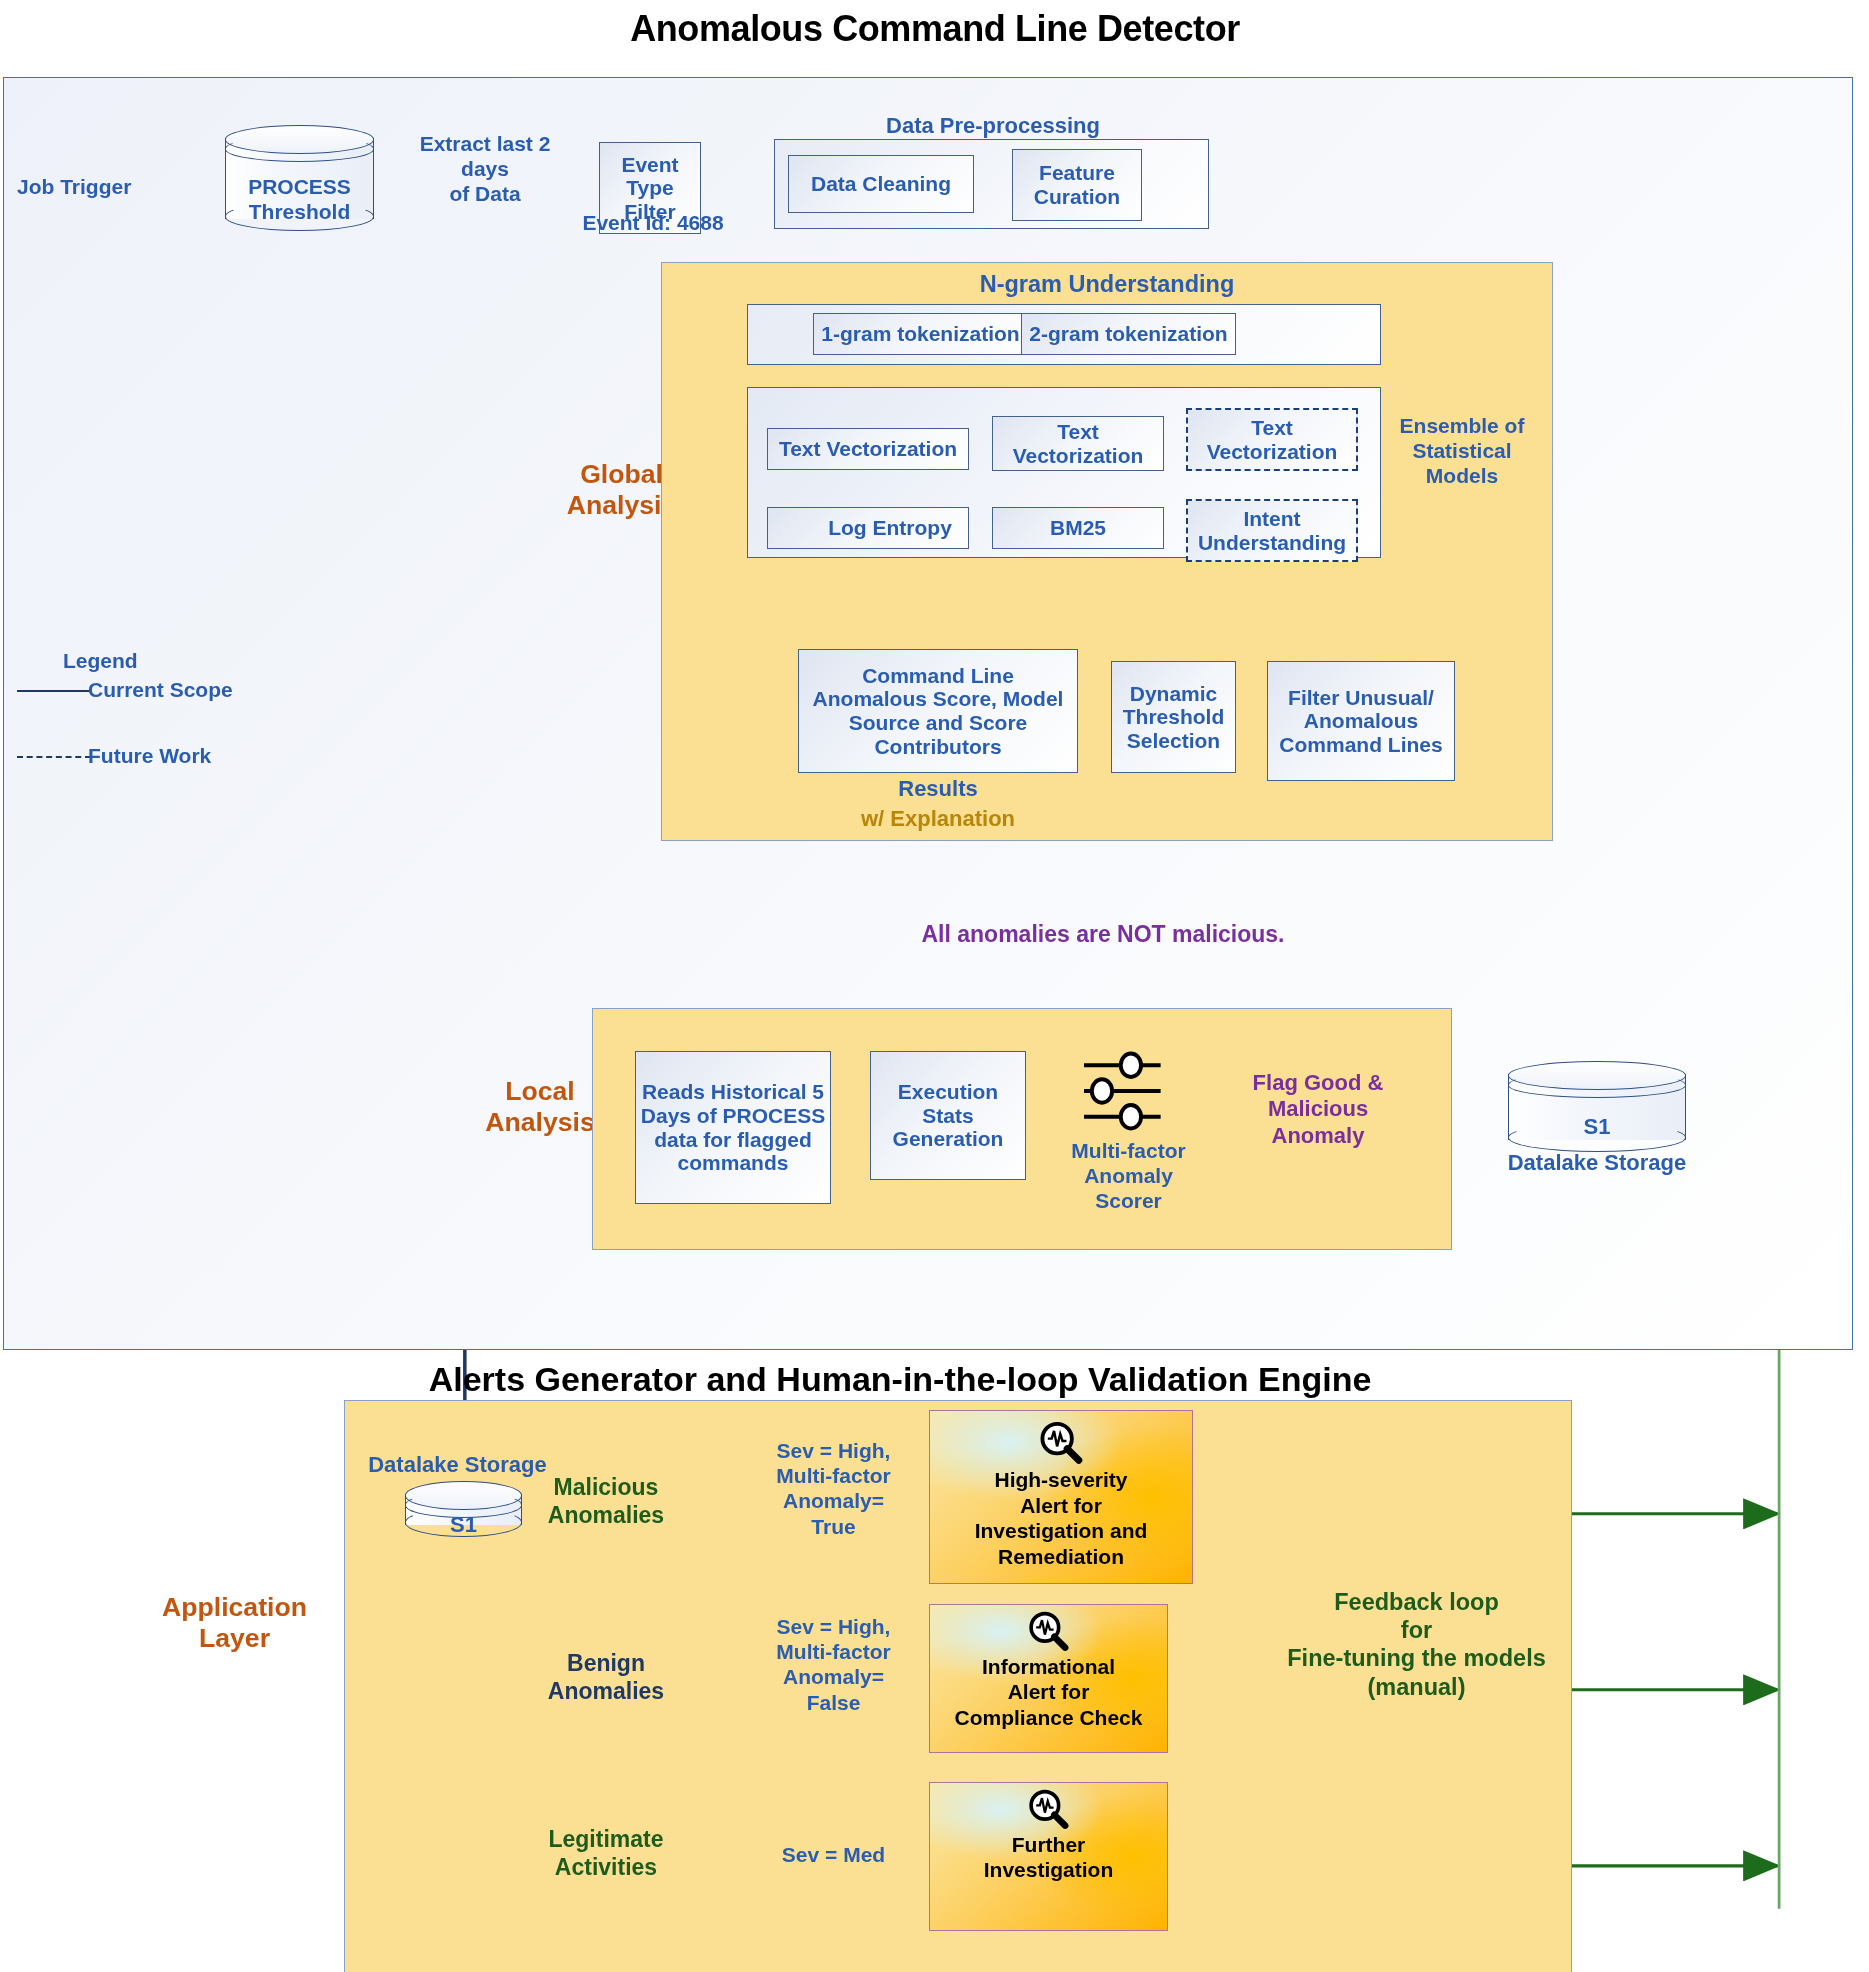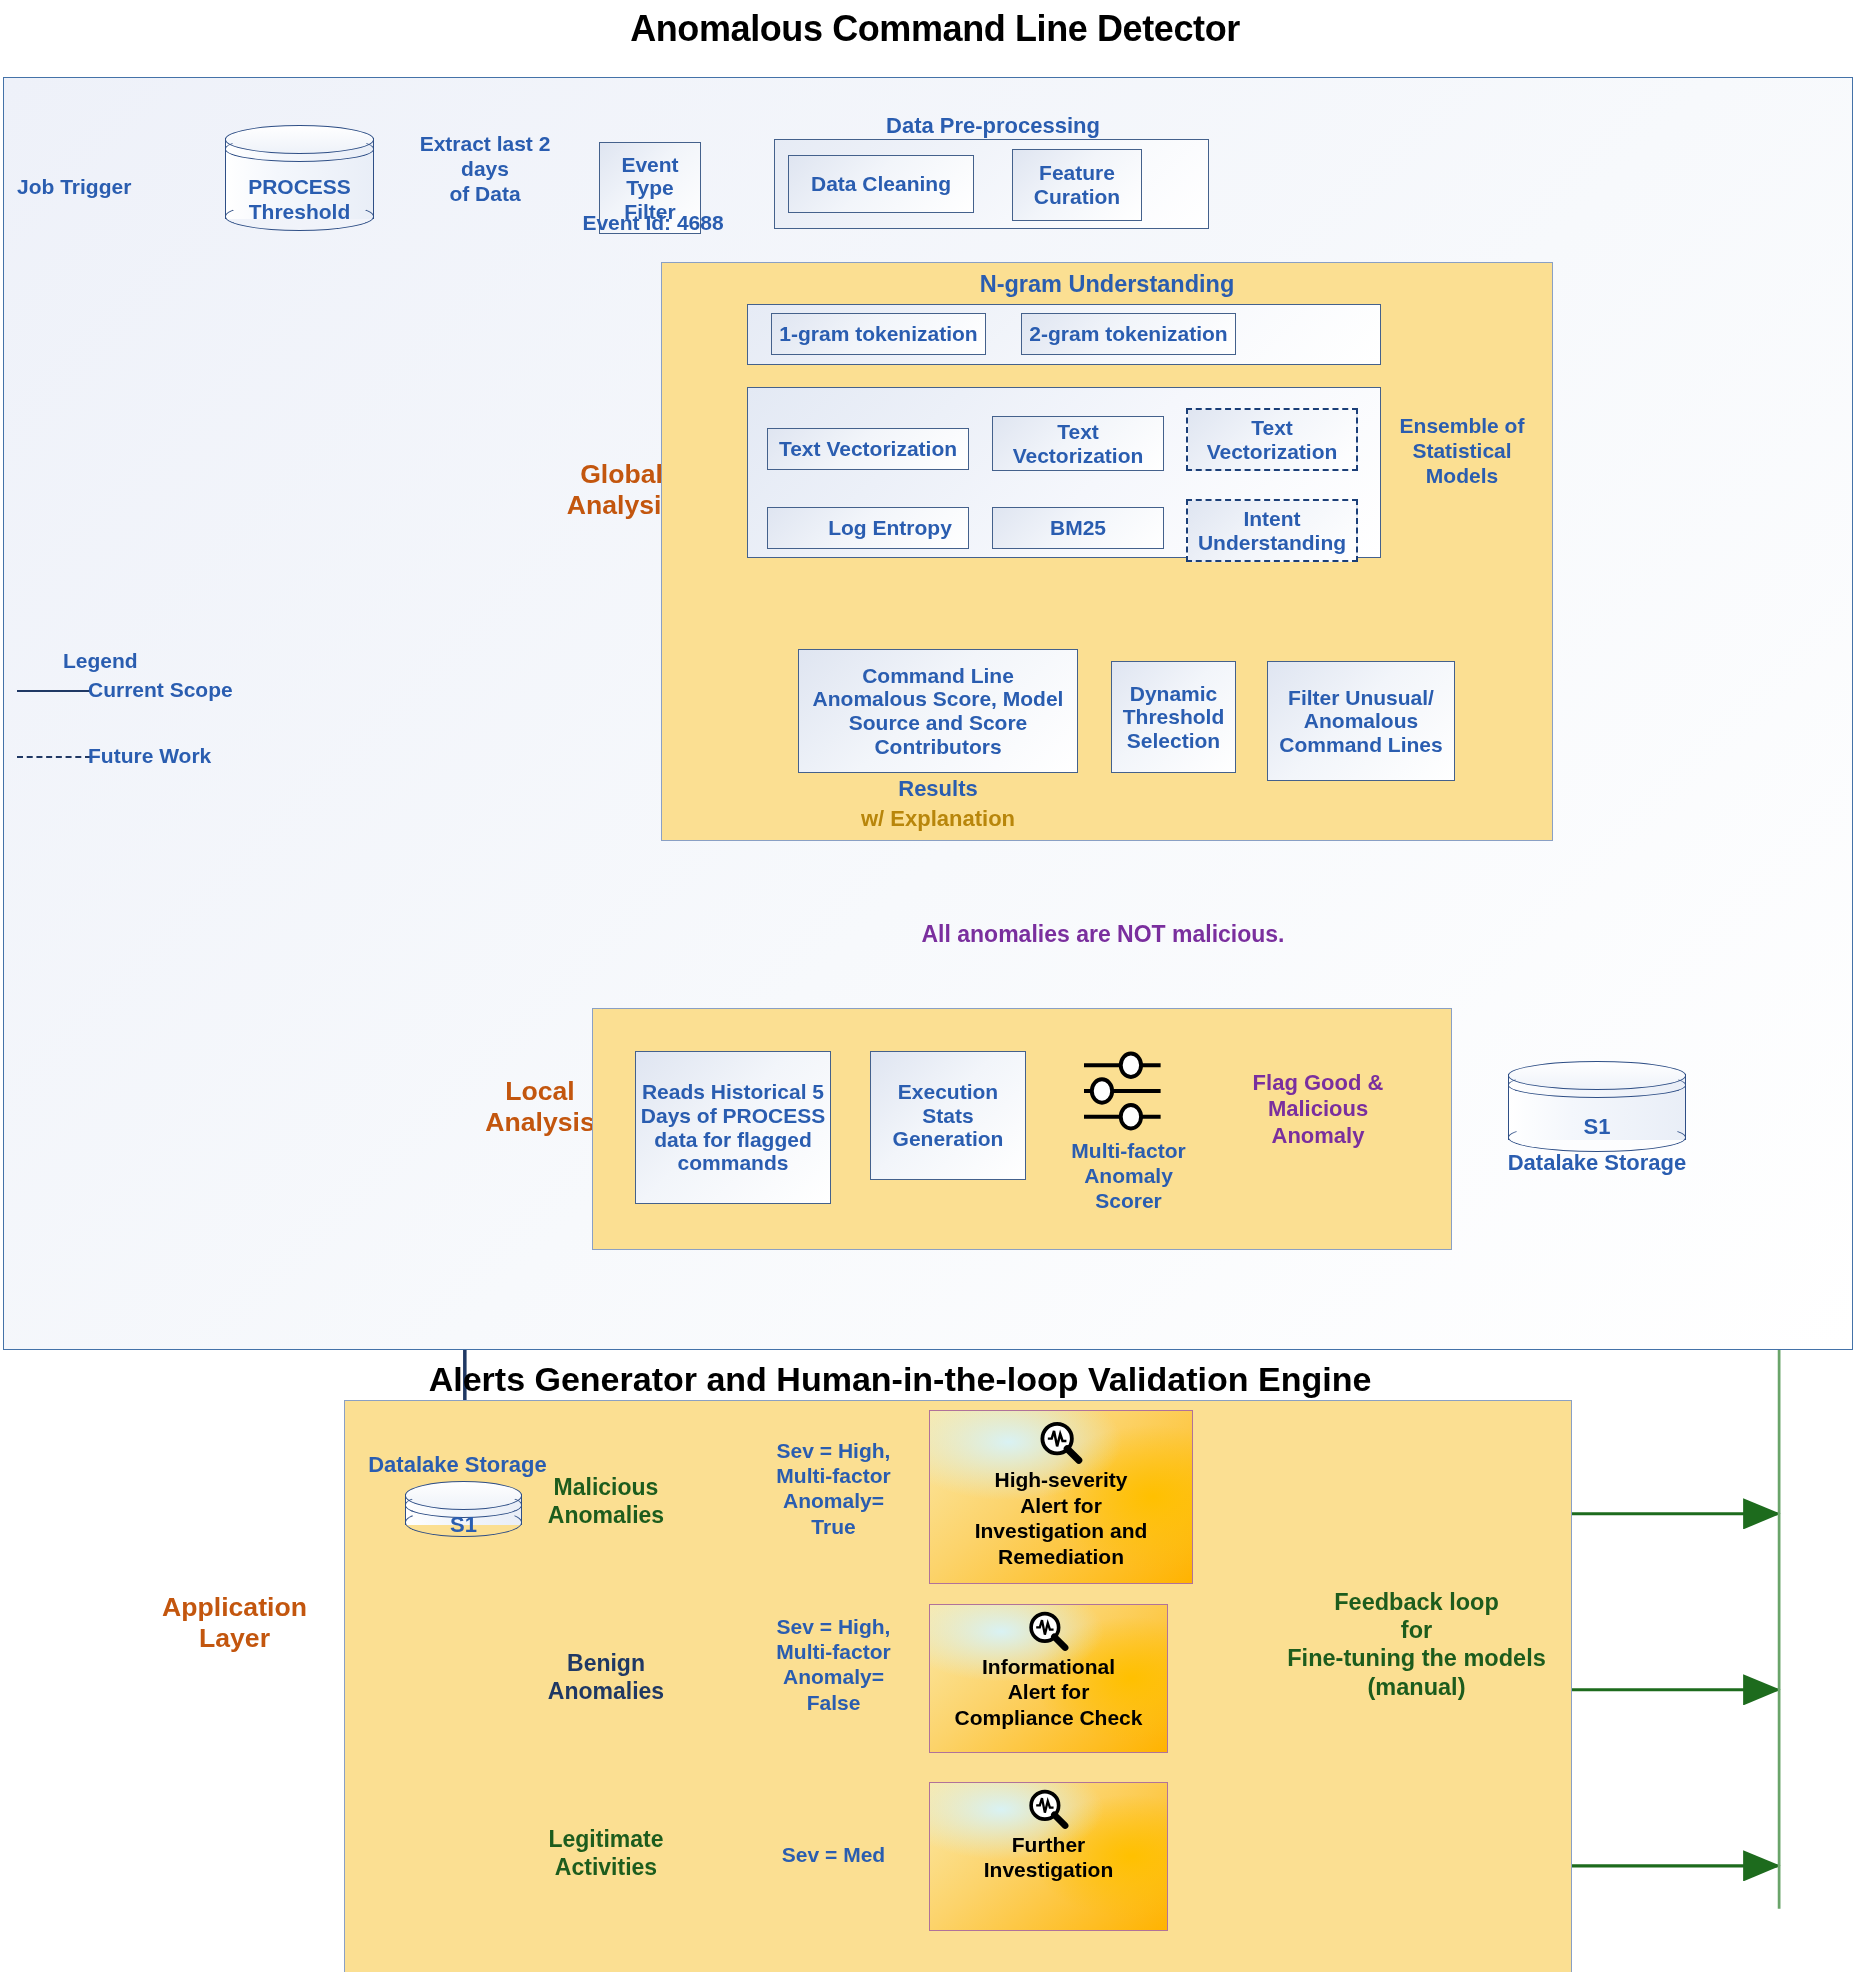--- a/index.html
+++ b/index.html
@@ -187,21 +187,21 @@
 <div class="abs lbl-orange" style="left:508px;top:459px;width:227px;font-size:26.6px;">
   <div>Global</div>
   <div>Analysis</div>
 </div>
 
 <div class="abs yellow" style="left:661px;top:262px;width:892px;height:579px;"></div>
 
 <div class="abs lbl" style="left:661px;top:270px;width:892px;text-align:center;font-size:23.5px;">N-gram Understanding</div>
 <div class="abs plainbox" style="left:747px;top:304px;width:634px;height:61px;
             background:linear-gradient(135deg,#e6ebf5 0%,#f6f8fc 60%,#ffffff 100%);"></div>
-<div class="abs gbox" style="left:771px;top:313px;width:215px;height:42px;font-size:21px;">
+<div class="abs gbox" style="left:813px;top:313px;width:215px;height:42px;font-size:21px;">
   <span>1-gram tokenization</span>
 </div>
 <div class="abs gbox" style="left:1021px;top:313px;width:215px;height:42px;font-size:21px;">
   <span>2-gram tokenization</span>
 </div>
 
 <div class="abs plainbox" style="left:747px;top:387px;width:634px;height:171px;
             background:linear-gradient(135deg,#e3e9f4 0%,#f5f7fc 55%,#ffffff 100%);"></div>
 
 <div class="abs gbox" style="left:767px;top:428px;width:202px;height:42px;font-size:21px;">

